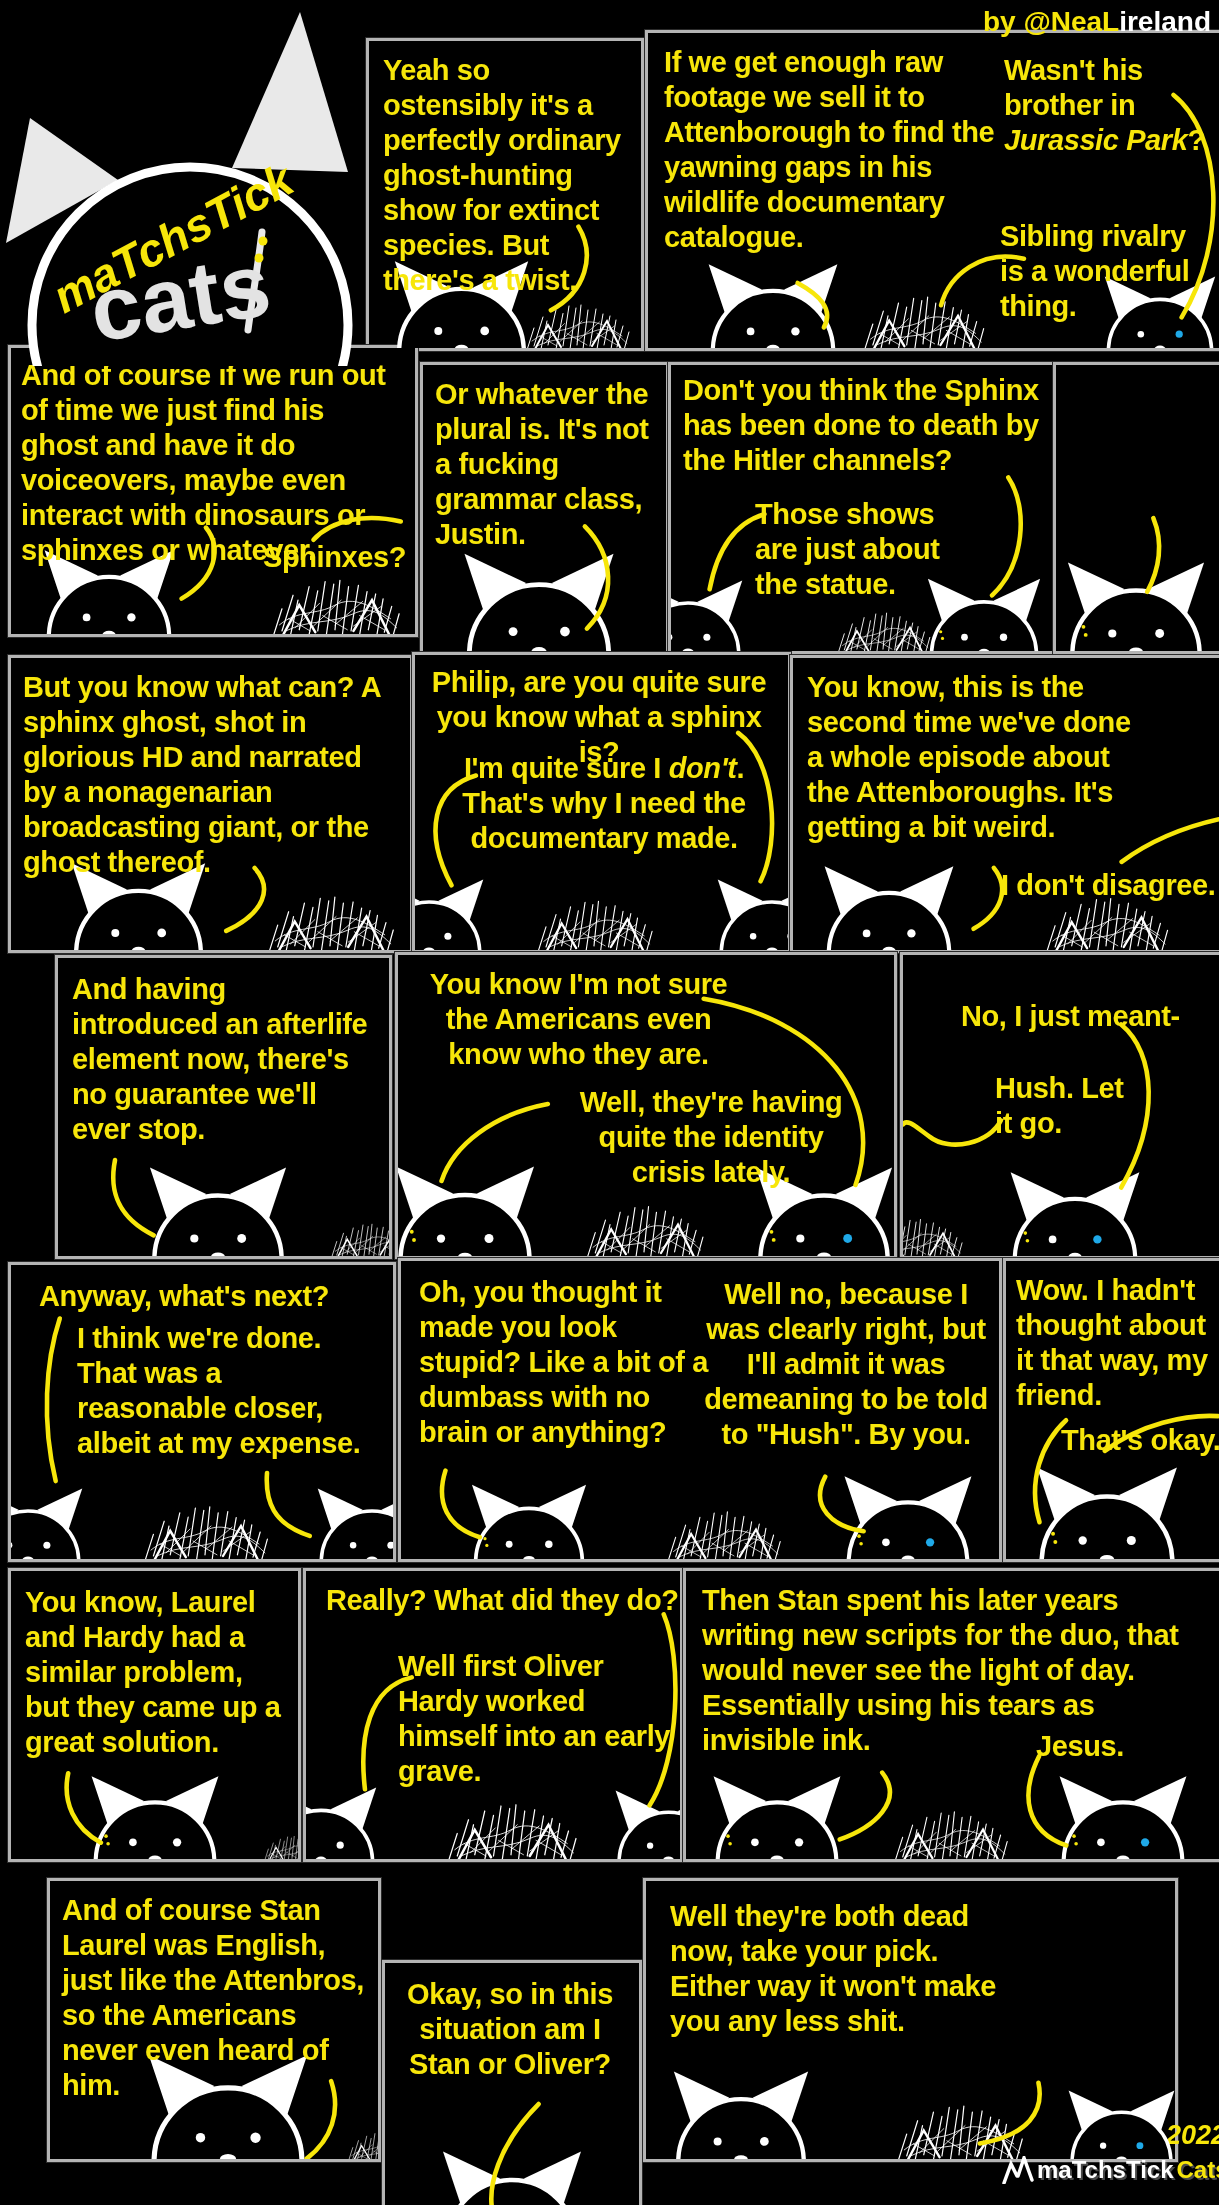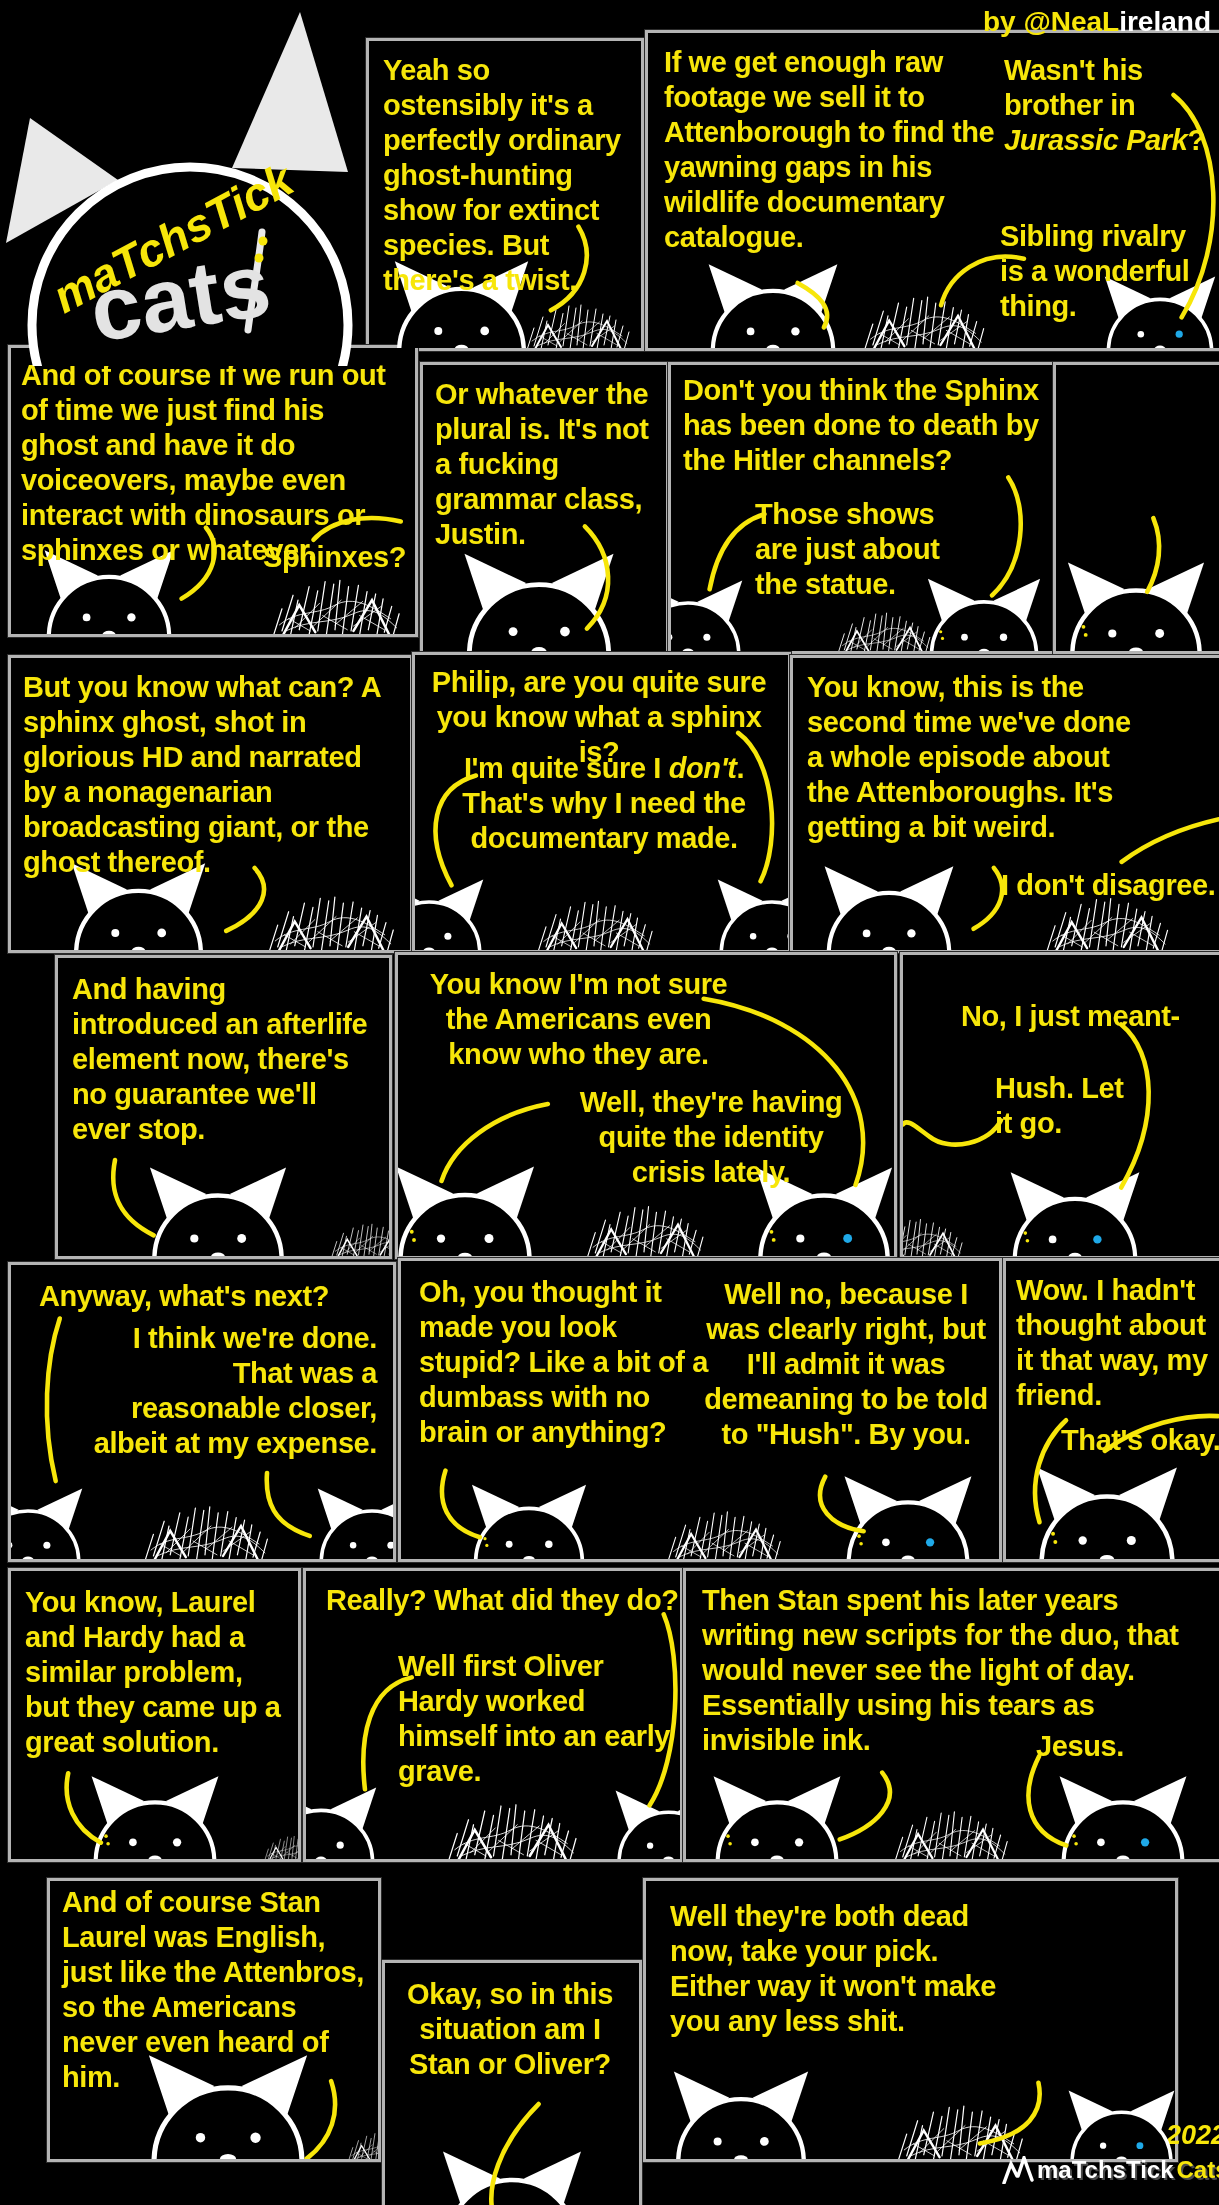--- a/index.html
+++ b/index.html
@@ -4,21 +4,21 @@
 <style>
   html,body{margin:0;padding:0;background:#000;}
   #comic{position:relative;width:1219px;height:2205px;background:#000;overflow:hidden;
          font-family:"Liberation Sans",sans-serif;}
   .panel{position:absolute;background:#000;border:3px solid #b4b4b4;overflow:hidden;
          box-shadow:0 0 0 1px #2a2a2a;}
   .bubble{position:absolute;color:#f7e60a;font-weight:bold;font-size:29px;line-height:35px;
           letter-spacing:-0.4px;z-index:3;}
   .nw{white-space:nowrap;}
   .ctr{text-align:center;}
-  .rgt{text-align:right;}
+  .rgt{text-align:left;}
   .it{font-style:italic;}
   .tail{position:absolute;left:0;top:0;width:100%;height:100%;z-index:2;}
   .tail path{stroke:#f7e60a;stroke-width:4.5;fill:none;stroke-linecap:round;}
   .cat{position:absolute;bottom:-3px;z-index:1;}
   #byline{position:absolute;top:6px;right:8px;font-size:28px;font-weight:bold;z-index:5;}
   #byline .y{color:#f7e60a;} #byline .w{color:#fff;}
   #issue{position:absolute;left:300px;top:312px;color:#f7e60a;font-size:27px;font-weight:bold;}
   #year{position:absolute;left:1166px;top:2120px;color:#f7e60a;font-size:27px;
         font-weight:bold;font-style:italic;}
   #site{position:absolute;left:1002px;top:2156px;display:flex;align-items:flex-end;gap:3px;
@@ -338,21 +338,21 @@
       </svg>
     <svg class="cat" viewBox="0 0 200 130" style="left:368px;width:138px;--eye2:#1fa9e8;--mark:#f7e60a">
         <use href="#cat-smooth-sym"></use>
       </svg>
   </div>
 
   <div class="panel" style="left:47px;top:1878px;width:328px;height:278px">
     <svg class="tail" viewBox="0 0 322 272">
         <path d="M276,196 C286,226 276,254 252,272"></path>
       </svg>
-    <div class="bubble" style="left:12px;top:4px;width:302px">And of course Stan Laurel was English, just like the Attenbros, so the Americans never even heard of him.</div>
+    <div class="bubble" style="left:12px;top:12px;width:302px">And of course Stan Laurel was English, just like the Attenbros, so the Americans never even heard of him.</div>
     <svg class="cat" viewBox="0 0 200 130" style="left:92px;width:172px">
         <use href="#cat-smooth-sym"></use>
       </svg>
     <svg class="cat" viewBox="0 0 240 130" style="left:292px;width:76px">
         <use href="#cat-scribble-sym"></use>
       </svg>
   </div>
 
   <div class="panel" style="left:382px;top:1960px;width:254px;height:278px">
     <svg class="tail" viewBox="0 0 248 272">

